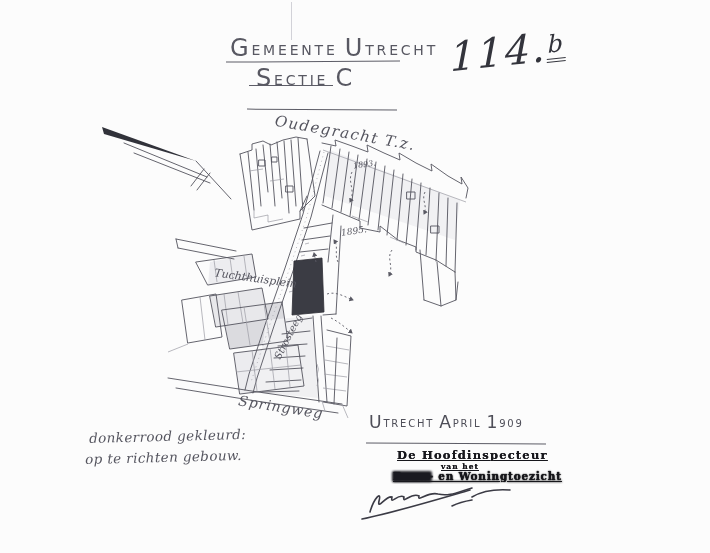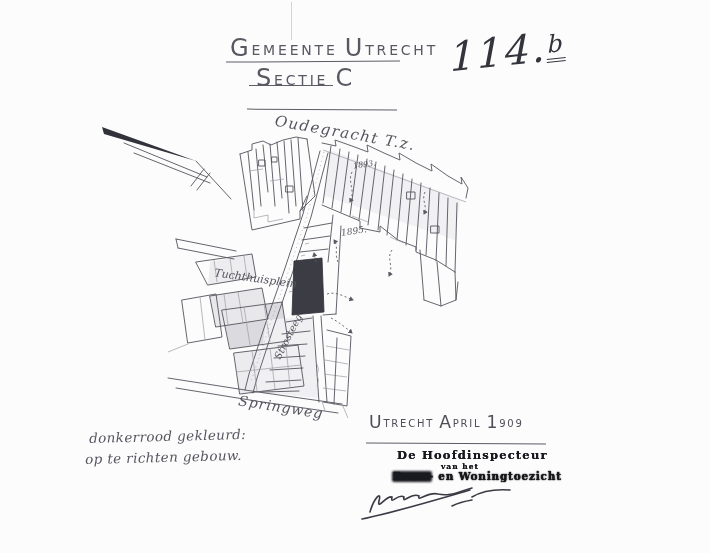--- a/index.html
+++ b/index.html
@@ -28,21 +28,21 @@
   .map-label{font-size:11px;}
   .dossier{
     font-family:"DejaVu Serif",serif;font-style:italic;color:#33343c;
     font-size:40px;transform:rotate(-6deg) skewX(-6deg);letter-spacing:2px;
   }
   .dossier .dsup{
     font-size:24px;vertical-align:8px;border-bottom:4px double #33343c;padding:0 1px 0 1px;
   }
   .note-line{font-size:13.5px;letter-spacing:0.4px;}
   
-  .stamp{font-family:"DejaVu Serif",serif;font-weight:bold;color:#17171c;white-space:nowrap;}
+  .stamp{font-family:"DejaVu Serif",serif;font-weight:bold;color:#17171c;white-space:nowrap;text-decoration:underline;}
   .stamp1{font-size:11.5px;letter-spacing:1.2px;text-shadow:0 0 0.6px #17171c;}
   .stamp2{font-size:7.5px;letter-spacing:1px;text-shadow:0 0 0.5px #17171c;text-align:center;}
   .stamp3{font-size:10.5px;letter-spacing:0.8px;filter:blur(0.55px);text-shadow:0 0 1.6px #000,0 0 0.8px #000;}
   .ink-blob{position:absolute;background:#191920;border-radius:2px;filter:blur(0.8px);}
   .fold{position:absolute;width:1px;background:#d2d2d8;}
 </style>
 </head>
 <body>
 
 <div class="page">

